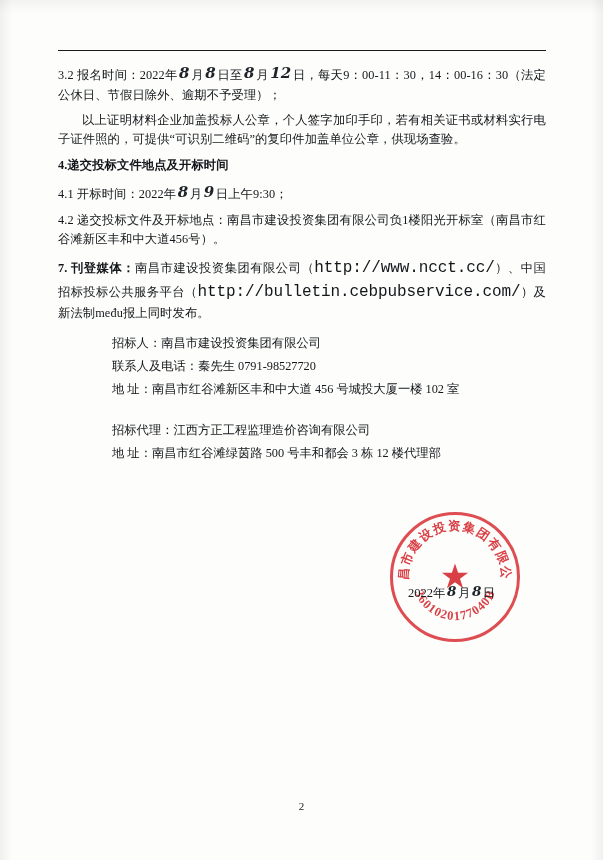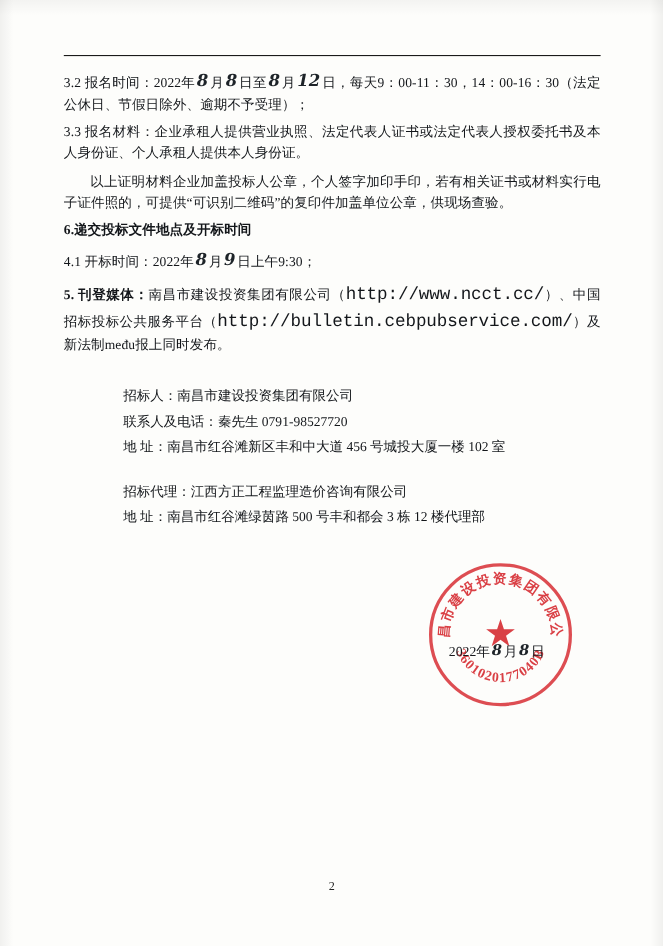--- a/index.html
+++ b/index.html
@@ -64,21 +64,21 @@
     font-style: italic;
     font-weight: bold;
     font-size: 15px;
     color: #1d2328;
     padding: 0 1.5px;
     position: relative;
     top: -1px;
   }
   .hand.sm { font-size: 13.5px; }
   .block {
-    margin-top: 28px;
+    margin-top: 11px;
   }
   .contact-line {
     font-size: 12.3px;
     line-height: 1.55;
     color: #13161a;
     margin: 0 0 4px 0;
     padding-left: 54px;
   }
   .gap {
     height: 18px;
@@ -149,33 +149,33 @@
 <div class="page">
 
   <div class="content">
 
     <div class="rule"></div>
 
     <p class="para">
       <span>3.2 报名时间：2022年</span><span class="hand">8</span><span>月</span><span class="hand">8</span><span>日至</span><span class="hand">8</span><span>月</span><span class="hand">12</span><span>日，每天9：00-11：30，14：00-16：30（法定公休日、节假日除外、逾期不予受理）；</span>
     </p>
 
-    <p class="para">3.3 报名材料：企业承租人提供营业执照、法定代表人证书或法定代表人授权委托书及本人身份证、个人承租人提供本人身份证。</p>
 
     <p class="para indent">以上证明材料企业加盖投标人公章，个人签字加印手印，若有相关证书或材料实行电子证件照的，可提供“可识别二维码”的复印件加盖单位公章，供现场查验。</p>
 
-    <p class="para bold">6.递交投标文件地点及开标时间</p>
+    <p class="para bold">4.递交投标文件地点及开标时间</p>
 
     <p class="para">
       <span>4.1 开标时间：2022年</span><span class="hand">8</span><span>月</span><span class="hand">9</span><span>日上午9:30；</span>
     </p>
 
+    <p class="para">4.2 递交投标文件及开标地点：南昌市建设投资集团有限公司负1楼阳光开标室（南昌市红谷滩新区丰和中大道456号）。</p>
 
     <p class="para">
-      <span class="bold">5. 刊登媒体：</span><span>南昌市建设投资集团有限公司（</span><span class="mono">http://www.ncct.cc/</span><span>）、中国招标投标公共服务平台（</span><span class="mono">http://bulletin.cebpubservice.com/</span><span>）及新法制među报上同时发布。</span>
+      <span class="bold">7. 刊登媒体：</span><span>南昌市建设投资集团有限公司（</span><span class="mono">http://www.ncct.cc/</span><span>）、中国招标投标公共服务平台（</span><span class="mono">http://bulletin.cebpubservice.com/</span><span>）及新法制među报上同时发布。</span>
     </p>
 
     <div class="block">
       <p class="contact-line">
         <span>招标人：</span><span>南昌市建设投资集团有限公司</span>
       </p>
       <p class="contact-line">
         <span>联系人及电话：</span><span>秦先生  0791-98527720</span>
       </p>
       <p class="contact-line">

